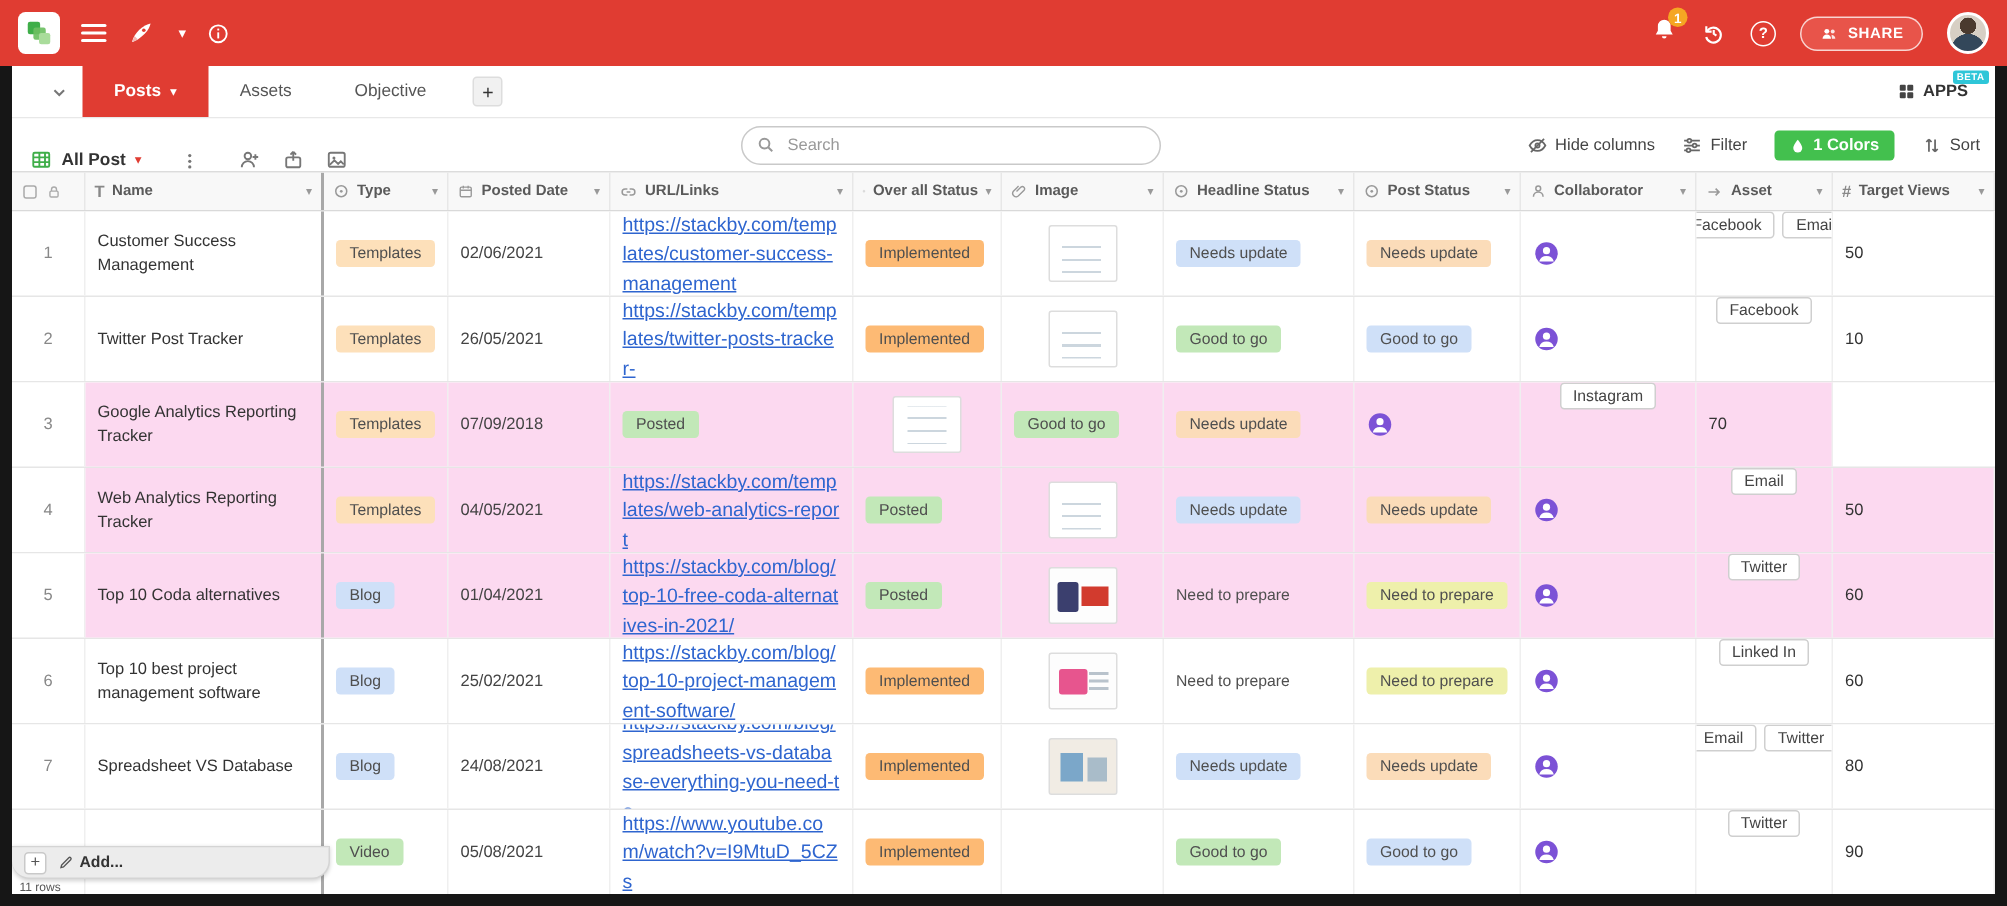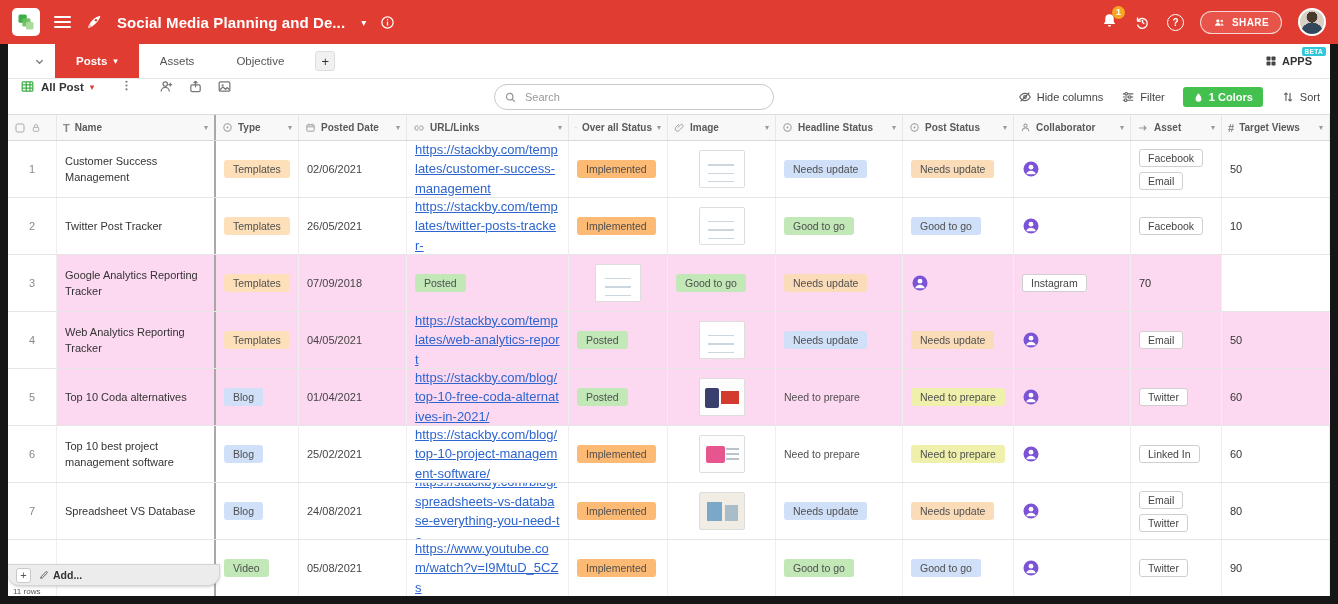--- a/index.html
+++ b/index.html
@@ -30,21 +30,21 @@
   .tabs-chevron{margin-right:10px;cursor:pointer;display:flex}
   .tab{height:34px;display:flex;align-items:center;gap:6px;padding:0 21px;font-size:11.5px;color:#555;cursor:pointer}
   .tab.active{background:#e03c32;color:#fff;font-weight:bold}
   .tab.active .tab-caret{color:#fff;font-size:9px}
   .add-tab{width:20px;height:20px;margin-left:10px;background:#f1f1f1;border:1px solid #ddd;border-radius:3px;display:flex;align-items:center;justify-content:center;font-size:13px;color:#333;cursor:pointer}
   .apps{margin-left:auto;margin-right:18px;position:relative;display:flex;align-items:center;gap:5px;cursor:pointer}
   .apps-label{font-size:11px;font-weight:bold;color:#333}
   .beta-badge{position:absolute;top:-8px;right:-14px;background:#2ec6d8;color:#fff;font-size:6.5px;font-weight:bold;padding:1px 3px;border-radius:2px;letter-spacing:.3px}
 
   
-  .toolbar{flex:0 0 36px;display:flex;align-items:flex-start;border-bottom:1px solid #dcdcdc;padding:0 12px;position:relative;background:#fff}
+  .toolbar{flex:0 0 36px;display:flex;align-items:flex-end;border-bottom:1px solid #dcdcdc;padding:0 12px;position:relative;background:#fff}
   .view-switch{display:flex;align-items:center;gap:6px;cursor:pointer}
   .view-name{font-size:11.5px;font-weight:bold;color:#333}
   .view-caret{color:#e03c32;font-size:9px}
   .tb-icon{display:flex;align-items:center;cursor:pointer}
   .tb-gap{margin-left:26px}
   .tb-gap-s{margin-left:14px}
   .searchbox{position:absolute;left:486px;top:5px;width:280px;height:26px}
   .searchbox input{width:100%;height:100%;border:1px solid #c9c9c9;border-radius:13px;padding:0 12px 0 30px;font-size:11px;color:#555;outline:none;font-family:inherit}
   .searchbox input::placeholder{color:#999}
   .search-glass{position:absolute;left:10px;top:6px}
@@ -60,21 +60,21 @@
   .b-strong{border-right:2px solid #a8a8a8 !important}
 
   .tr{flex:0 0 57px;height:57px;border-bottom:1px solid #e6e6e6;background:#fff}
   .td{display:flex;align-items:center;padding:0 8px;border-right:1px solid #efefef;overflow:hidden;cursor:default}
   [data-highlight="true"] .td:not(.c-num){background:#fcd9f0}
   .c-num{justify-content:center;color:#888;font-size:11px}
   .c-name{font-size:11px;color:#333;line-height:1.5}
   .c-url{justify-content:center}
   .link{font-size:13px;color:#2e65cf;text-decoration:underline;text-align:left;word-break:break-all;line-height:1.5;cursor:pointer}
   .c-img{justify-content:center}
-  .c-asset{flex-direction:column;align-items:flex-start;justify-content:center;gap:5px}
+  .c-asset{flex-direction:row;align-items:flex-start;justify-content:center;gap:5px}
   .c-views{font-size:11px;color:#333}
 
   .pill{font-size:10.5px;color:#4f4f4f;padding:3px 9px;border-radius:3px;white-space:nowrap}
   [data-color="orange"]{background:#fde0ba}
   [data-color="blue"]{background:#cfe0f8}
   [data-color="green"]{background:#c2e8b8}
   [data-color="mauve"]{background:#fdba74}
   [data-color="peach"]{background:#fbdcb9}
   [data-color="yellow"]{background:#eef0ab}
   [data-color="none"]{background:none;padding-left:0}
@@ -119,21 +119,20 @@
         <i></i>
         <i></i>
       </span>
     <span class="tb-icon">
       <svg width="18" height="18" viewBox="0 0 24 24">
           <path d="M4 20c1-4.5 3.5-8 6.5-11S18 4 20.5 3.5C20 6 18.5 9.5 15.5 12.5S8.5 19 4 20z" fill="#fff"></path>
           <circle cx="14.5" cy="9.5" r="1.6" fill="#e03c32"></circle>
           <path d="M4 20l2.2-5.4 3.2 3.2L4 20z" fill="#f4b8b4"></path>
         </svg>
     </span>
-    <span class="doc-title">Social Media Planning and De...</span>
     <span class="title-caret">▾</span>
     <span class="tb-icon">
       <svg width="15" height="15" viewBox="0 0 24 24">
           <circle cx="12" cy="12" r="9" fill="none" stroke="#fff" stroke-width="2"></circle>
           <rect x="11" y="10.5" width="2" height="6.5" fill="#fff"></rect>
           <rect x="11" y="6.5" width="2" height="2" fill="#fff"></rect>
         </svg>
     </span>
 
     <div class="topbar-right">

